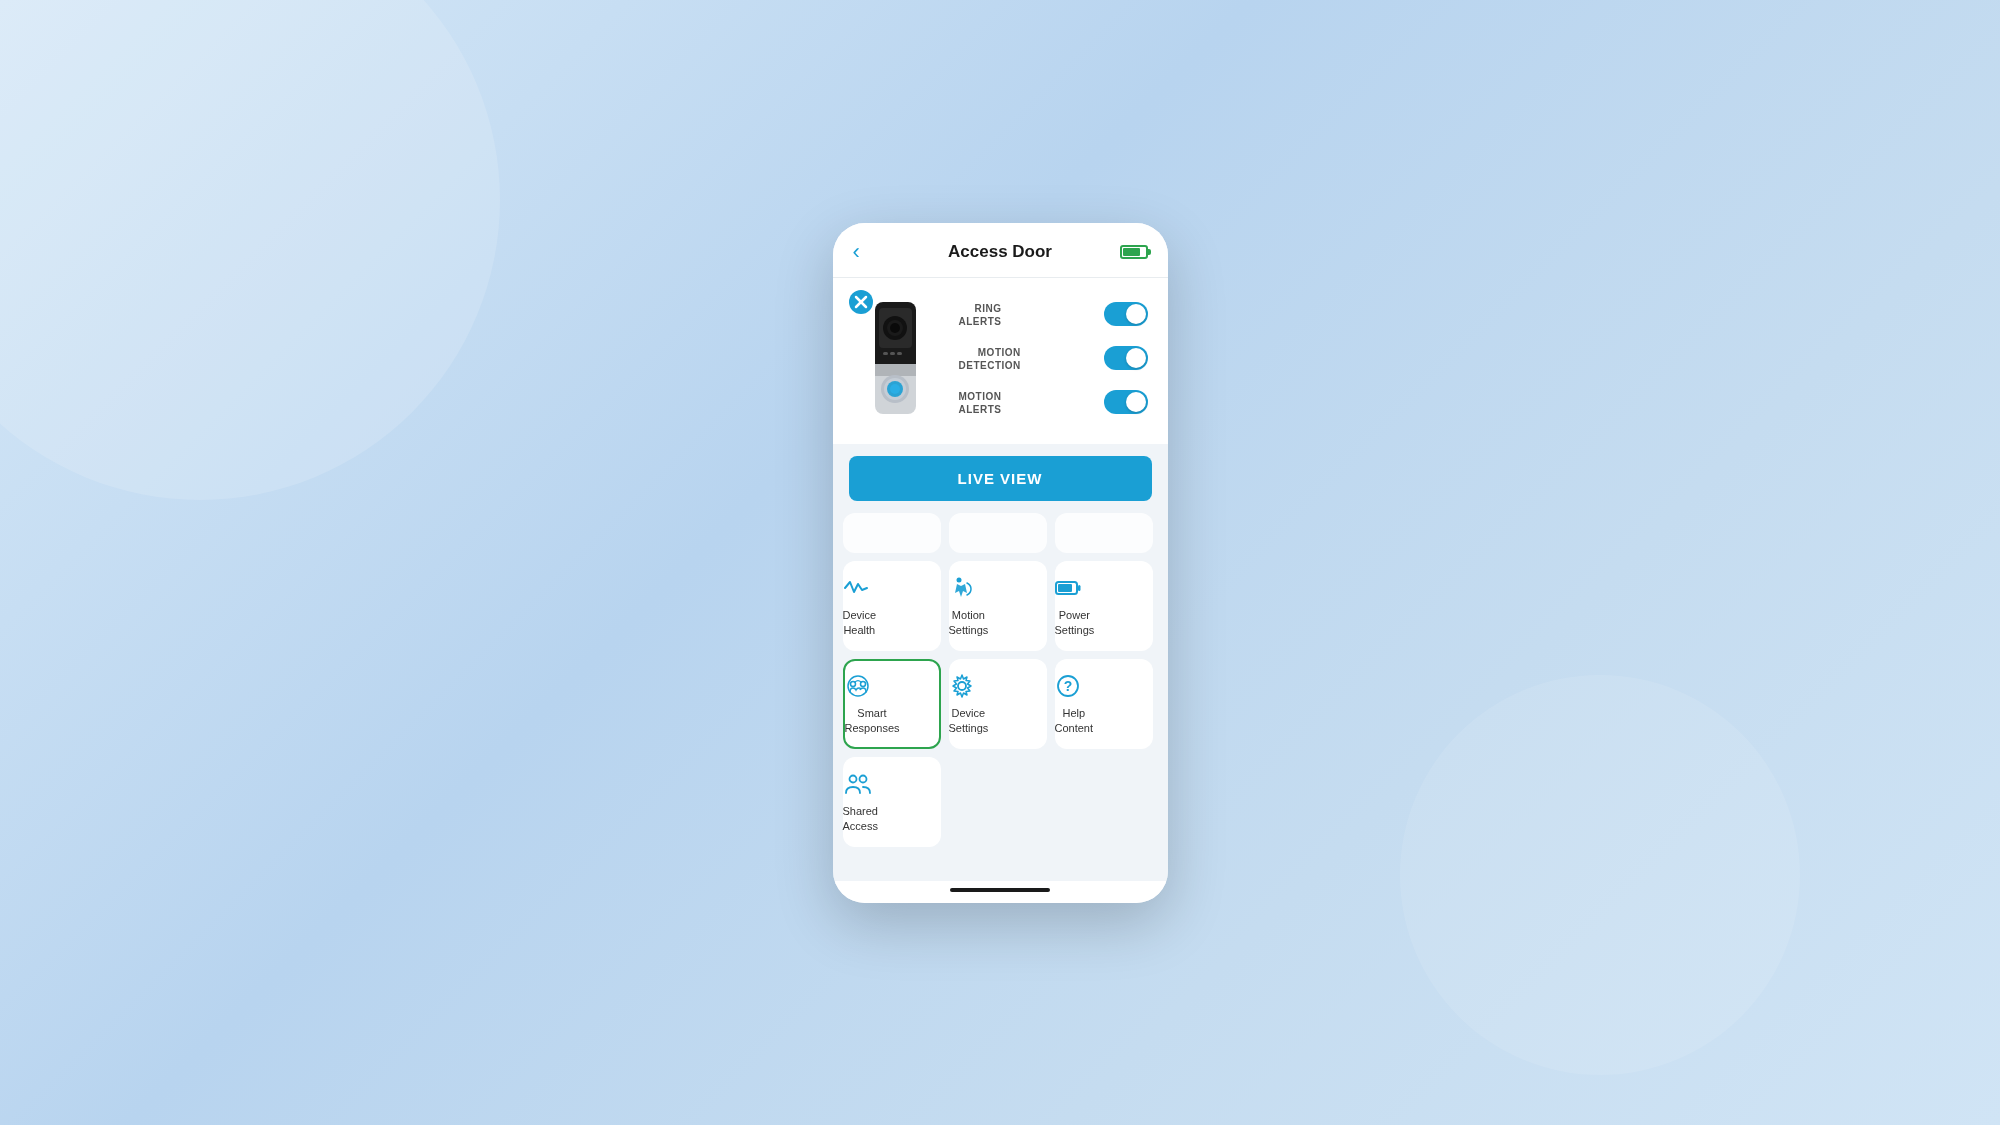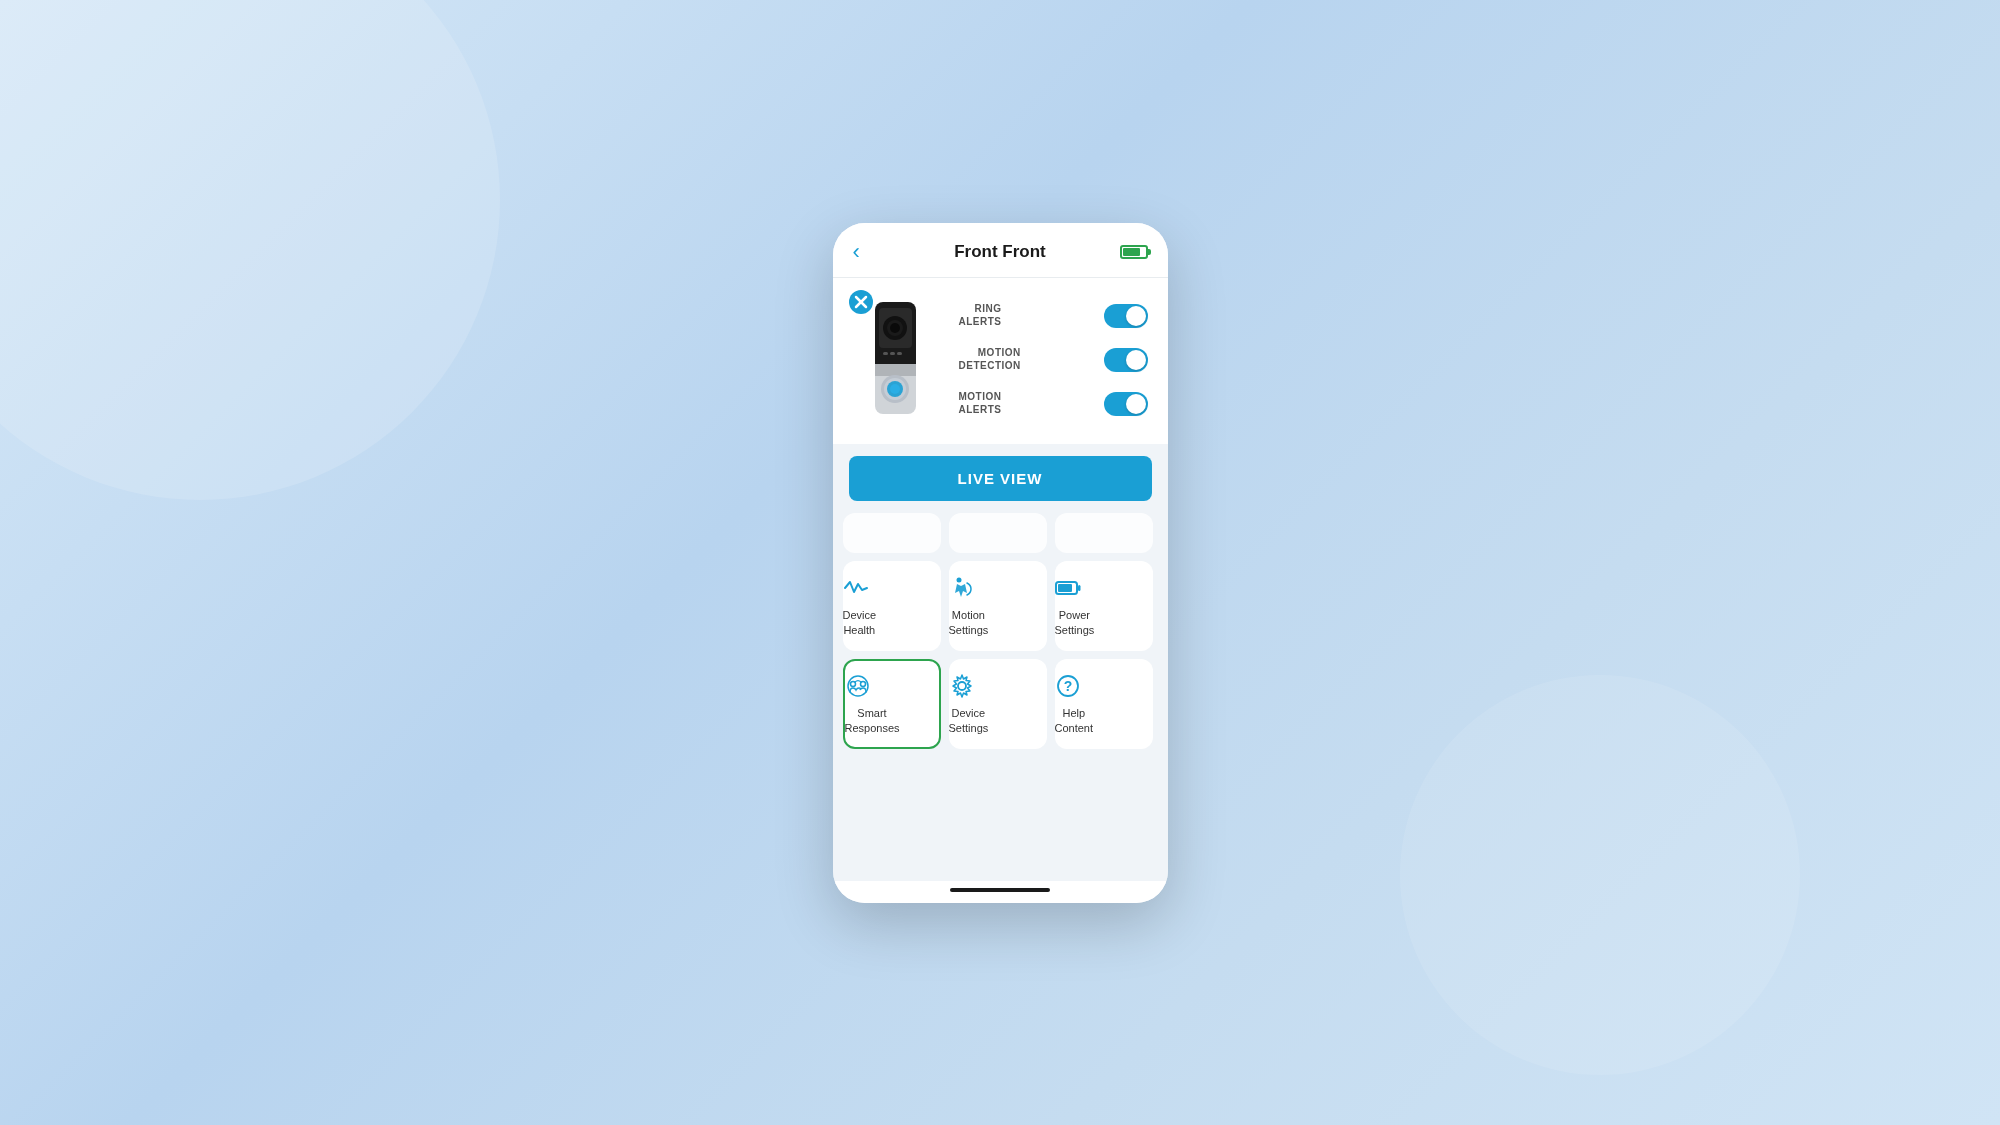--- a/index.html
+++ b/index.html
@@ -155,21 +155,21 @@
     .toggles-area {
       flex: 1;
       display: flex;
       flex-direction: column;
       gap: 18px;
       padding-top: 8px;
     }
 
     .toggle-row {
       display: flex;
-      align-items: flex-end;
+      align-items: flex-start;
       justify-content: space-between;
       gap: 44px;
     }
 
     .toggle-label {
       font-size: 10px;
       font-weight: 600;
       color: #555;
       letter-spacing: 0.5px;
       text-align: right;
@@ -293,21 +293,21 @@
     
     svg { display: block; }
   </style>
 </head>
 <body>
 
 <div class="phone-container">
 
   <div class="header">
     <div class="back-btn">‹</div>
-    <div class="header-title">Front Front</div>
+    <div class="header-title">Access Door</div>
     <div class="battery-icon">
       <div class="battery-fill"></div>
     </div>
   </div>
 
   <div class="main-content">
 
     <div class="device-card">
 
       <div class="device-image-area">
@@ -428,20 +428,33 @@
           <div class="grid-card-icon">
             <svg width="26" height="26" viewBox="0 0 26 26" fill="none">
               <circle cx="13" cy="13" r="10" stroke="#1a9fd4" stroke-width="1.8" fill="none"></circle>
               <text x="13" y="18" text-anchor="middle" font-size="14" font-weight="bold" fill="#1a9fd4">?</text>
             </svg>
           </div>
           <div class="grid-card-label">Help<br>Content</div>
         </div>
       </div>
 
+      <div class="grid-row">
+        <div class="grid-card">
+          <div class="grid-card-icon">
+            <svg width="28" height="24" viewBox="0 0 28 24" fill="none">
+              <circle cx="10" cy="7" r="3.5" stroke="#1a9fd4" stroke-width="1.8" fill="none"></circle>
+              <circle cx="20" cy="7" r="3.5" stroke="#1a9fd4" stroke-width="1.8" fill="none"></circle>
+              <path d="M3 21 Q3 15 10 15 Q17 15 17 21" stroke="#1a9fd4" stroke-width="1.8" fill="none" stroke-linecap="round"></path>
+              <path d="M20 15 Q27 15 27 21" stroke="#1a9fd4" stroke-width="1.8" fill="none" stroke-linecap="round"></path>
+            </svg>
+          </div>
+          <div class="grid-card-label">Shared<br>Access</div>
+        </div>
+      </div>
 
     </div>
   </div>
 
   <div class="bottom-bar">
     <div class="home-indicator"></div>
   </div>
 
 </div>
 

